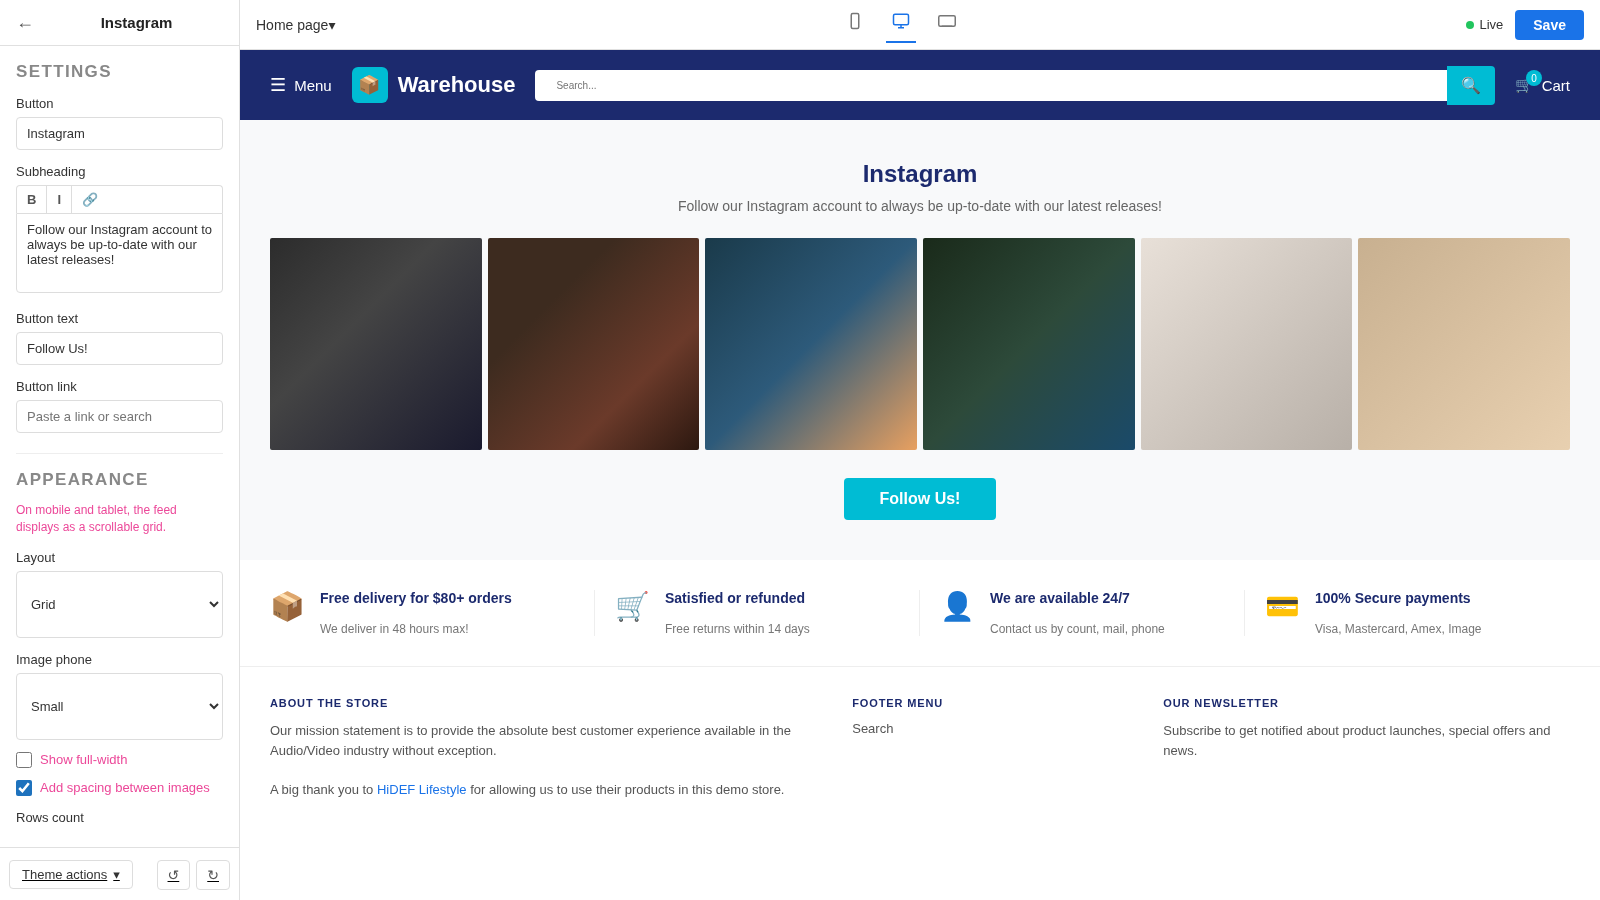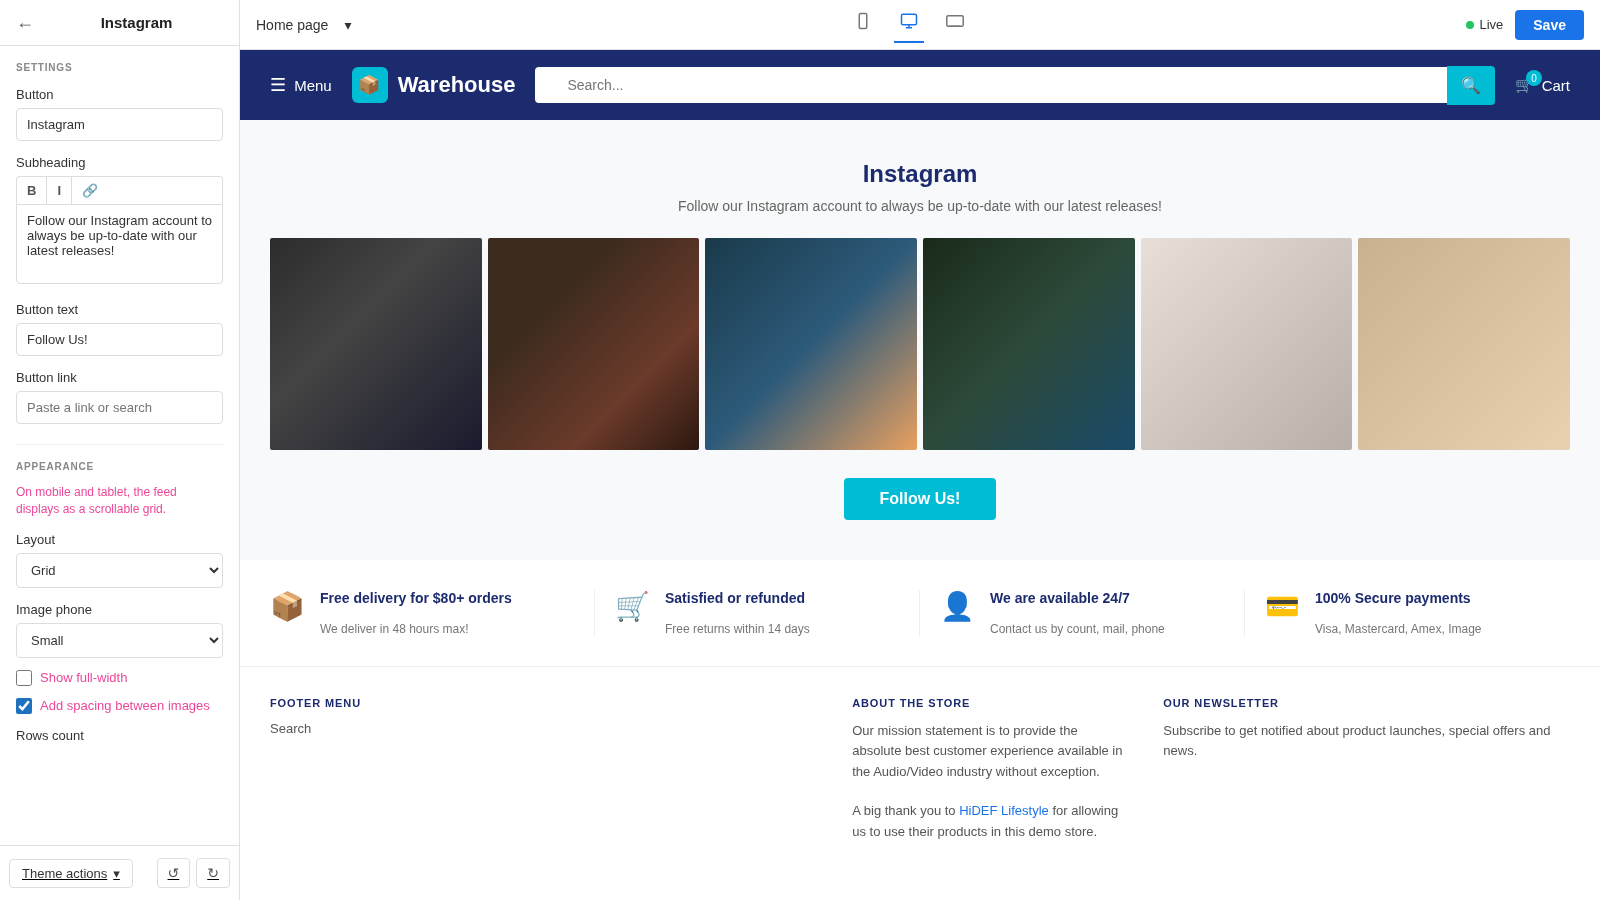--- a/index.html
+++ b/index.html
@@ -36,21 +36,21 @@
       font-weight: 600;
       color: #222;
       flex: 1;
       text-align: center;
     }
     .sidebar-content {
       padding: 16px;
       flex: 1;
     }
     .section-label {
-      font-size: 10px;
+      font-size: 17px;
       font-weight: 700;
       color: #888;
       letter-spacing: 0.08em;
       margin-bottom: 12px;
       text-transform: uppercase;
     }
     .field-label {
       font-size: 13px;
       color: #333;
       margin-bottom: 6px;
@@ -100,21 +100,21 @@
       border-top: 1px solid #eee;
     }
     .appearance-desc {
       font-size: 12px;
       color: #ec4899;
       margin-bottom: 12px;
       line-height: 1.4;
     }
     .field-select {
       width: 100%;
-      padding: 8px 10px;
+      padding: 24px 10px;
       border: 1px solid #ddd;
       border-radius: 4px;
       font-size: 13px;
       color: #333;
       background: #fff;
       appearance: auto;
     }
     .checkbox-row {
       display: flex;
       align-items: center;
@@ -168,21 +168,21 @@
       border-bottom: 1px solid #e0e0e0;
       display: flex;
       align-items: center;
       padding: 0 16px;
       height: 50px;
       justify-content: space-between;
     }
     .page-selector {
       display: flex;
       align-items: center;
-      gap: 16px;
+      gap: 0;
       font-size: 14px;
       color: #333;
       cursor: pointer;
     }
     .page-selector span { font-weight: 500; }
     .top-bar-center {
       display: flex;
       align-items: center;
       gap: 16px;
     }
@@ -270,24 +270,24 @@
       justify-content: center;
       font-size: 18px;
     }
     .store-search {
       flex: 1;
       display: flex;
       align-items: center;
     }
     .store-search input {
       flex: 1;
-      padding: 10px 32px;
+      padding: 10px 21px;
       border: none;
       border-radius: 4px 0 0 4px;
-      font-size: 14px;
+      font-size: 10px;
       outline: none;
     }
     .search-submit {
       background: #00bcd4;
       border: none;
       padding: 10px 14px;
       cursor: pointer;
       border-radius: 0 4px 4px 0;
       color: #fff;
       font-size: 16px;
@@ -601,32 +601,32 @@
           <div class="feature-icon">💳</div>
           <div class="feature-text">
             <h4>100% Secure payments</h4>
             <p>Visa, Mastercard, Amex, Image</p>
           </div>
         </div>
       </div>
 
       <footer class="footer-section">
         <div class="footer-col">
+          <h5>ABOUT THE STORE</h5>
+          <p>Our mission statement is to provide the absolute best customer experience available in the Audio/Video industry without exception.</p>
+          <br>
+          <p>A big thank you to <a href="#">HiDEF Lifestyle</a> for allowing us to use their products in this demo store.</p>
+        </div>
+        <div class="footer-col">
           <h5>FOOTER MENU</h5>
           <ul>
             <li>Search</li>
           </ul>
         </div>
         <div class="footer-col">
-          <h5>ABOUT THE STORE</h5>
-          <p>Our mission statement is to provide the absolute best customer experience available in the Audio/Video industry without exception.</p>
-          <br>
-          <p>A big thank you to <a href="#">HiDEF Lifestyle</a> for allowing us to use their products in this demo store.</p>
-        </div>
-        <div class="footer-col">
           <h5>OUR NEWSLETTER</h5>
           <p>Subscribe to get notified about product launches, special offers and news.</p>
         </div>
       </footer>
 
     </div>
   </div>
 </div>
 
 </body></html>

